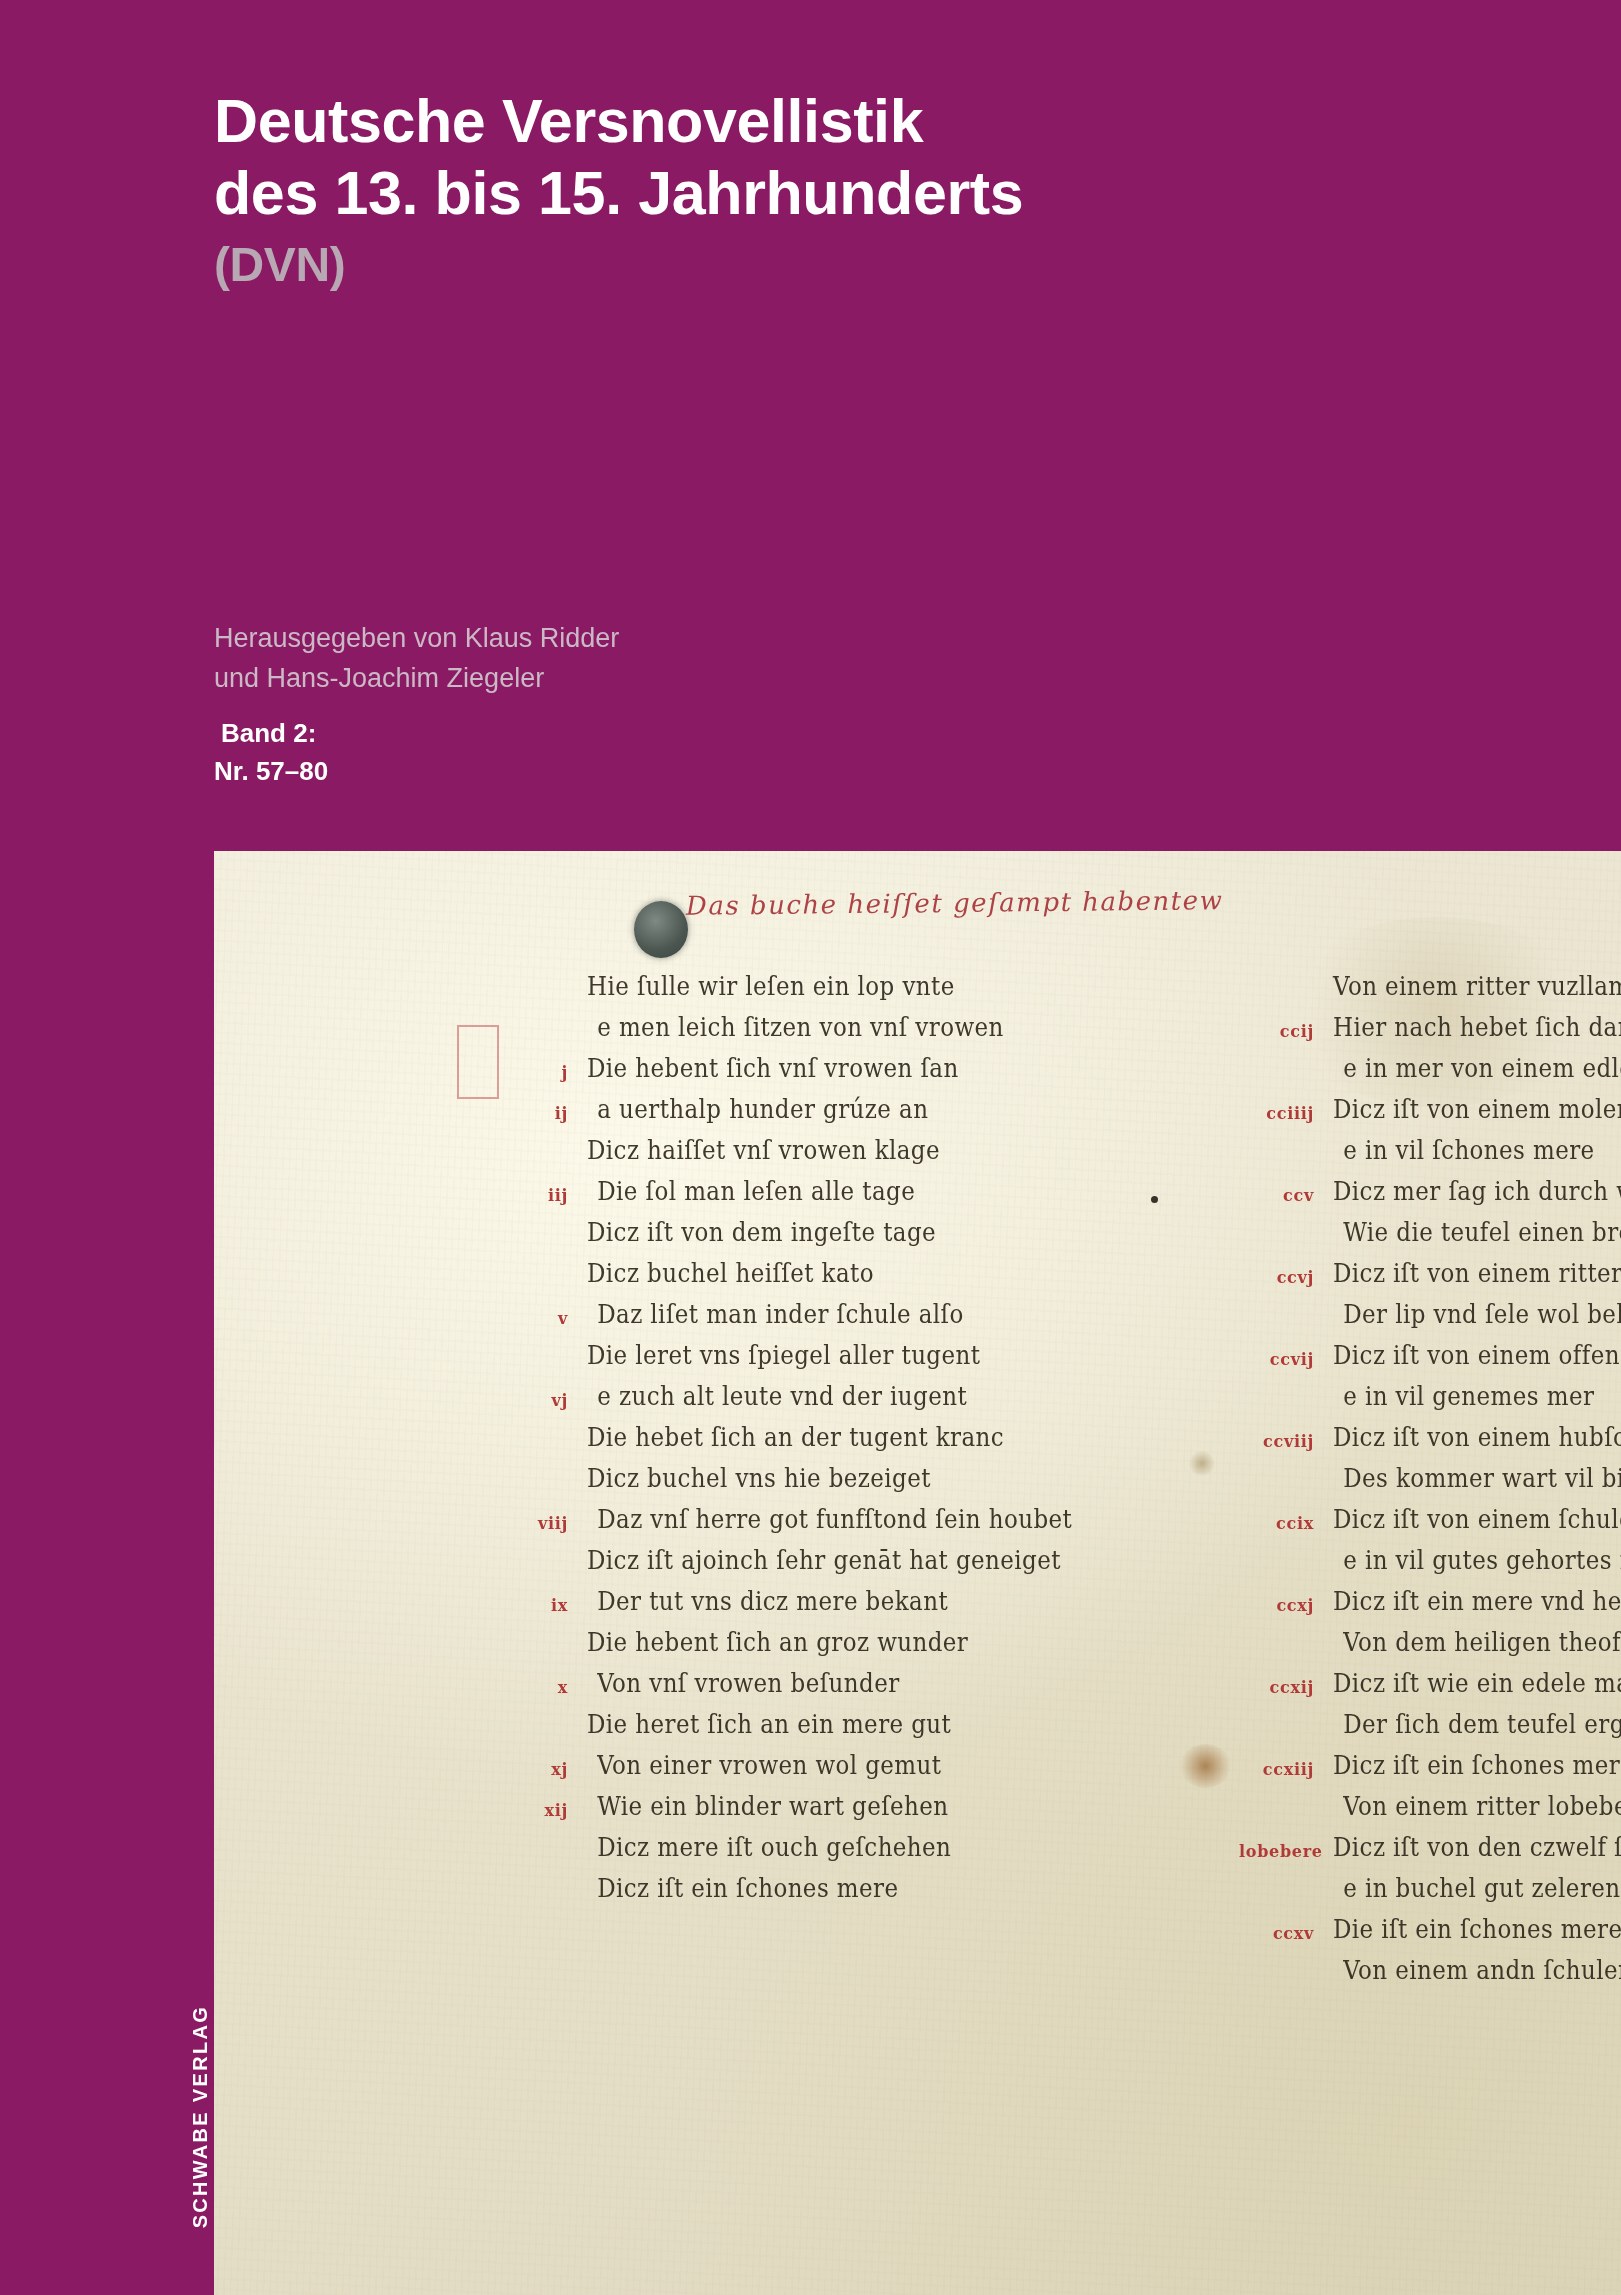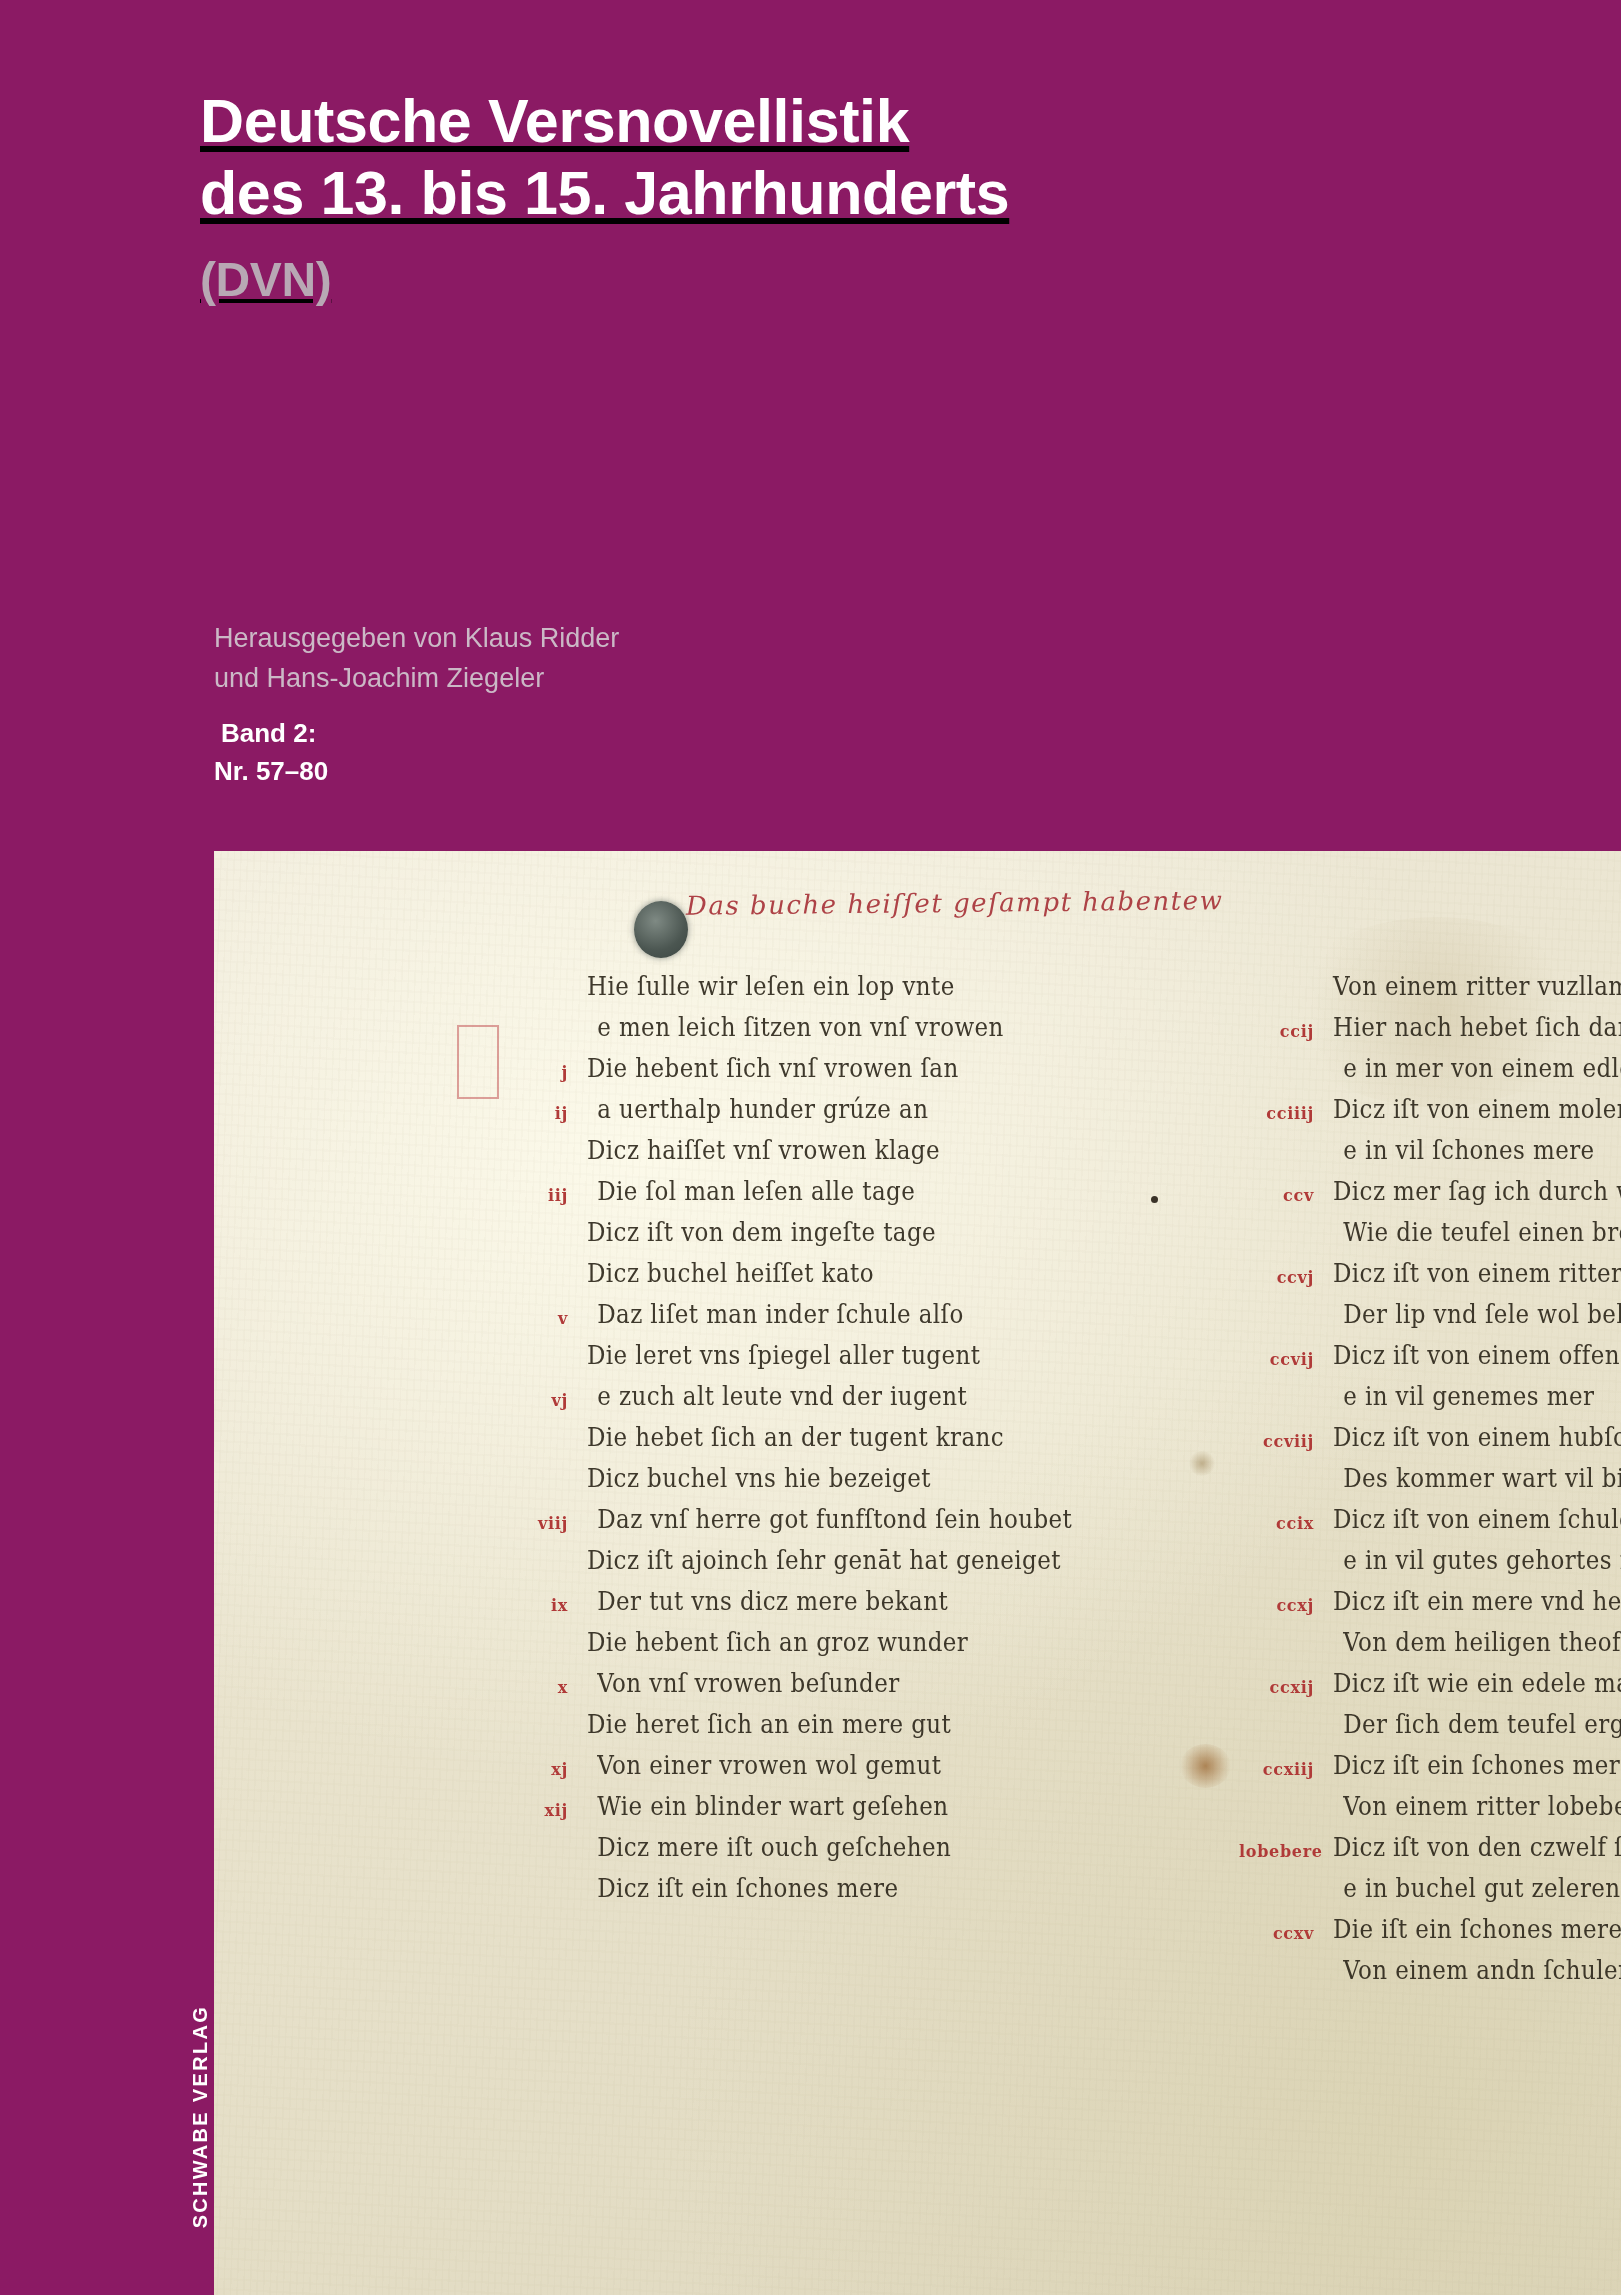--- a/index.html
+++ b/index.html
@@ -17,39 +17,38 @@
 
   .cover {
     position: absolute;
     inset: 0;
     background: #8b1a64;
   }
 
   
   .title-block {
     position: absolute;
-    left: 200px;
+    left: 214px;
     top: 86px;
     width: 1244px;
-    text-decoration: underline;
   }
   .title-line {
     color: #ffffff;
     font-size: 61px;
     font-weight: bold;
     line-height: 1.18;
     letter-spacing: -0.4px;
     white-space: nowrap;
   }
   .subtitle-line {
     color: #b8a8b4;
     font-size: 48px;
     font-weight: bold;
     line-height: 1.3;
-    margin-top: 19px;
+    margin-top: 4px;
     letter-spacing: -0.4px;
   }
 
   
   .editors-block {
     position: absolute;
     left: 214px;
     top: 619px;
     width: 952px;
   }

